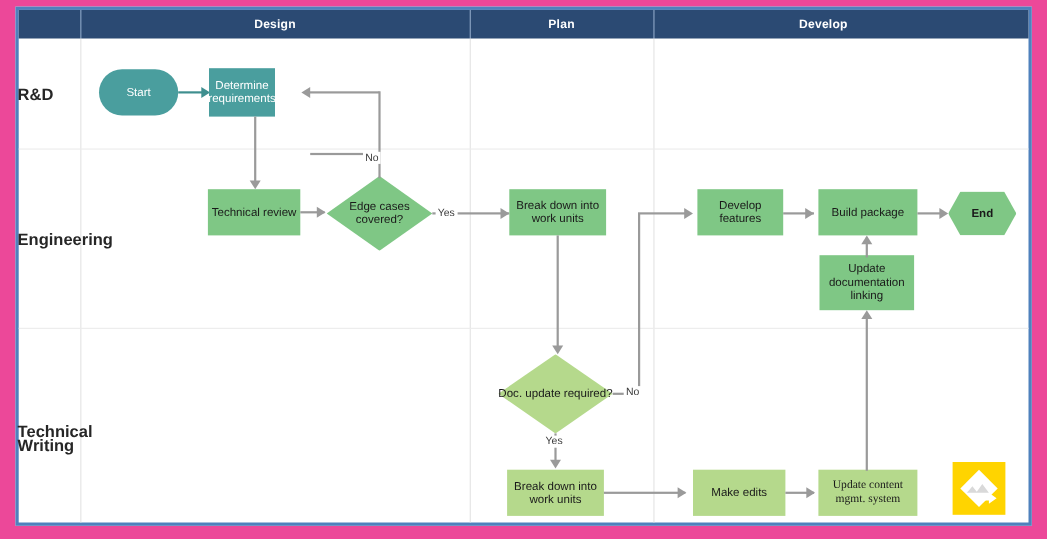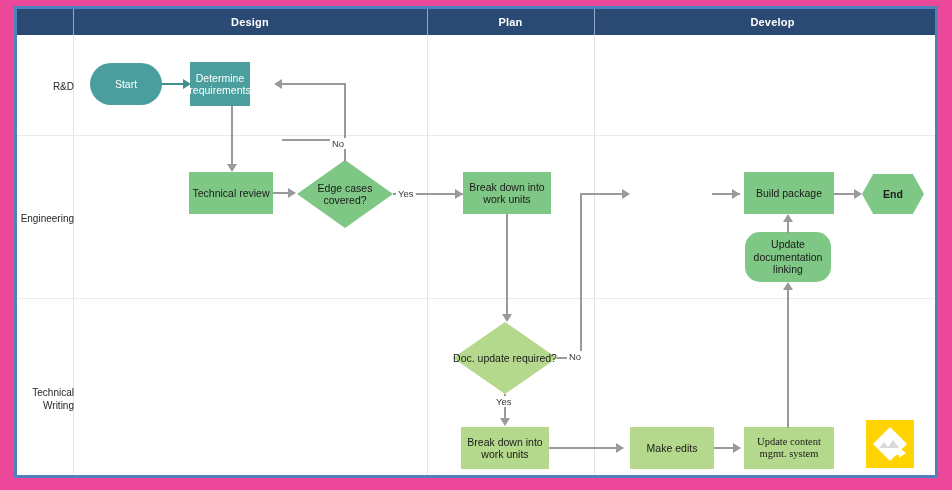--- a/index.html
+++ b/index.html
@@ -64,24 +64,24 @@
     width: 1px;
     background: #e3e3e3;
   }
   .hline {
     position: absolute;
     height: 1px;
     background: #ebebeb;
   }
   .lane-label {
     position: absolute;
-    font-size: 10px;
-    font-weight: normal;
+    font-size: 15px;
+    font-weight: bold;
     color: #262626;
-    text-align: right;
+    text-align: left;
     line-height: 13px;
     width: 58px;
     left: 16px;
   }
   
   .node {
     position: absolute;
     box-sizing: border-box;
     display: flex;
     align-items: center;
@@ -183,21 +183,21 @@
 
   <div class="frame"></div>
 
   <div class="header-band"></div>
   <div class="header-sep" style="left:73px;"></div>
   <div class="header-sep" style="left:427px;"></div>
   <div class="header-sep" style="left:594px;"></div>
 
   <div class="header-cell" style="left:73px;  width:354px;">Design</div>
   <div class="header-cell" style="left:427px; width:167px;">Plan</div>
-  <div class="header-cell" style="left:602px; width:341px;">Develop</div>
+  <div class="header-cell" style="left:578px; width:341px;">Develop</div>
 
   <div class="vline" style="left:73px;  top:35px; height:440px;"></div>
   <div class="vline" style="left:427px; top:35px; height:440px;"></div>
   <div class="vline" style="left:594px; top:35px; height:440px;"></div>
 
   <div class="hline" style="left:17px; top:135px; width:918px;"></div>
   <div class="hline" style="left:17px; top:298px; width:918px;"></div>
 
   <div class="lane-label" style="top:80px;">R&amp;D</div>
   <div class="lane-label" style="top:212px;">Engineering</div>
@@ -234,32 +234,33 @@
 
   <div class="conn h" style="left:393px; top:193.2px; width:70px;"></div>
   <div class="arrow right" style="left:455px; top:189px;"></div>
   <div class="edge-label" style="left:396px; top:188px;">Yes</div>
 
   <div class="node green" style="left:463px; top:172px; width:88px; height:42px;">Break down into work units</div>
 
   <div class="conn v" style="left:506.2px; top:214px; height:104px;"></div>
   <div class="arrow down" style="left:502px; top:314px;"></div>
 
+  <div class="node green" style="left:634px; top:172px; width:78px; height:42px;">Develop features</div>
 
   <div class="conn h" style="left:712px; top:193.2px; width:28px;"></div>
   <div class="arrow right" style="left:732px; top:189px;"></div>
 
   <div class="node green" style="left:744px; top:172px; width:90px; height:42px;">Build package</div>
 
   <div class="conn h" style="left:834px; top:193.2px; width:26px;"></div>
   <div class="arrow right" style="left:854px; top:189px;"></div>
 
   <div class="node green hexagon" style="left:862px; top:174px; width:62px; height:40px;font-weight:bold;">End</div>
 
-  <div class="node green" style="left:745px; top:232px; width:86px; height:50px;border-radius:15px;">Update documentation linking</div>
+  <div class="node green" style="left:745px; top:232px; width:86px; height:50px;">Update documentation linking</div>
   <div class="conn v" style="left:787.2px; top:216px; height:18px;"></div>
   <div class="arrow up" style="left:783px; top:214px;"></div>
 
   <div class="node diamond-wrap" style="left:453px; top:322px; width:104px; height:72px;">
     <svg class="diamond-shape" viewBox="0 0 104 72" preserveAspectRatio="none">
       <polygon points="52,0 104,36 52,72 0,36" fill="#b5d98c"></polygon>
     </svg>
     <div class="diamond-text">Doc. update required?</div>
   </div>
 

